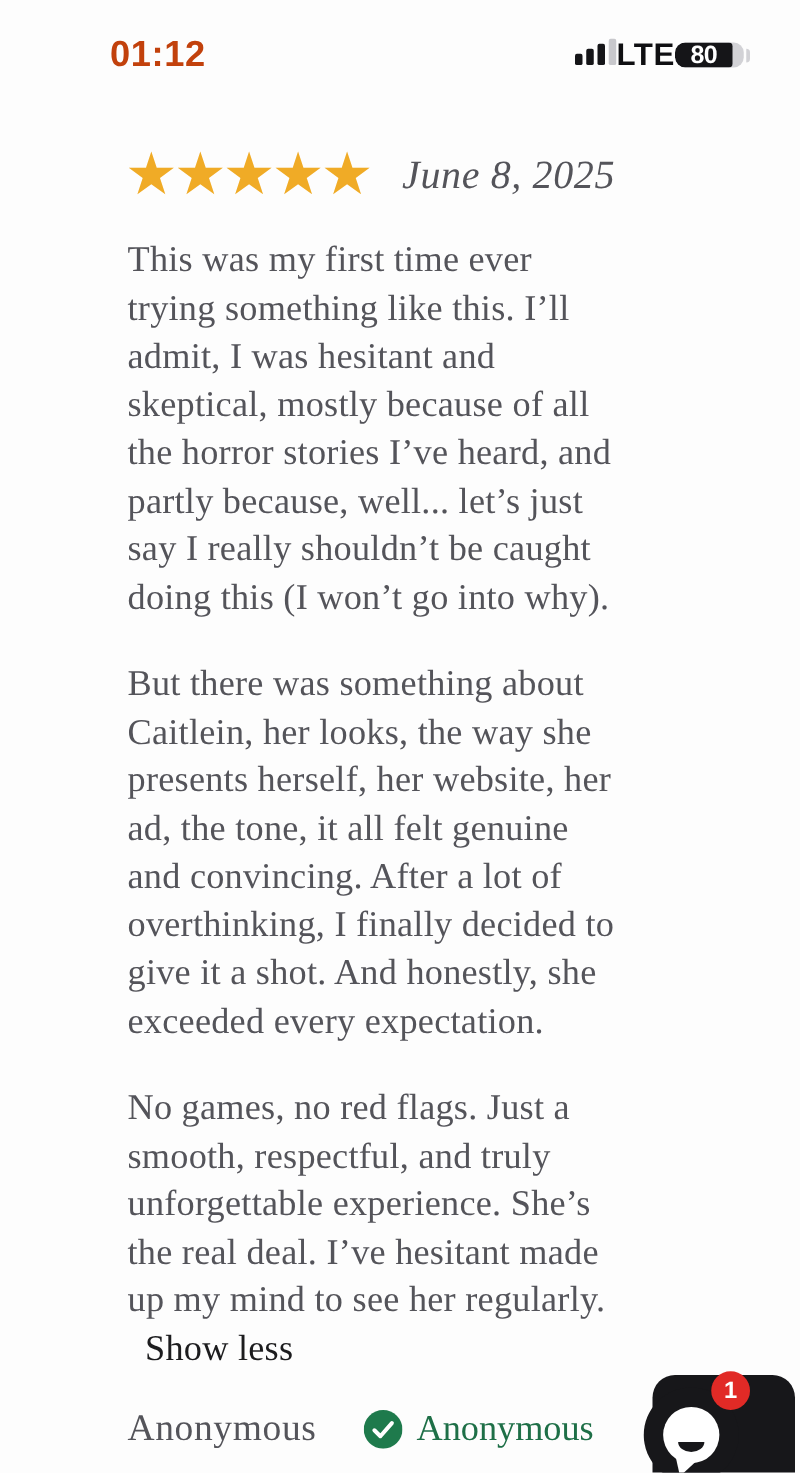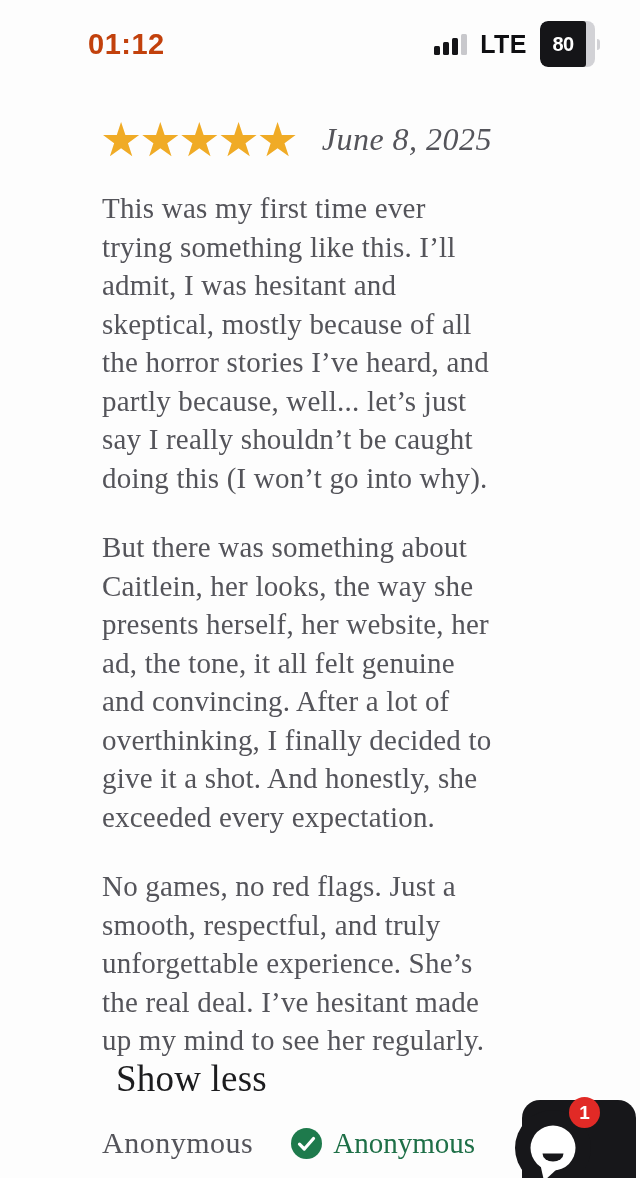--- a/index.html
+++ b/index.html
@@ -10,32 +10,32 @@
   }
   
   .status-bar{
     display:flex;justify-content:space-between;align-items:center;
     padding:26px 40px 0 88px;height:36px;
   }
   .time{
     font-family:"Liberation Sans", sans-serif;font-weight:700;
     font-size:29px;color:#c2410c;letter-spacing:.5px;
   }
-  .status-right{display:flex;align-items:center;gap:13px;}
+  .status-right{display:flex;}
   .signal{display:flex;align-items:flex-end;gap:3px;height:22px;}
   .signal span{width:6px;border-radius:1.5px;background:#151518;display:block;}
   .signal .b1{height:9px}.signal .b2{height:13px}.signal .b3{height:17px}
   .signal .b4{height:21px;background:#c8c8cc;}
   .lte{
     font-family:"Liberation Sans", sans-serif;font-size:25px;
     color:#0f0f12;font-weight:700;letter-spacing:.5px;
   }
   .battery-wrap{display:flex;align-items:center;gap:2px;}
   .battery{
-    position:relative;width:55px;height:46px;border-radius:8px;
+    position:relative;width:55px;height:20px;border-radius:8px;
     background:#d2d2d6;overflow:hidden;
   }
   .battery .fill{
     position:absolute;left:0;top:0;bottom:0;width:46px;
     background:#151518;border-radius:8px 3px 3px 8px;
     display:flex;align-items:center;justify-content:center;
   }
   .battery .pct{
     font-family:"Liberation Sans", sans-serif;font-weight:700;
     font-size:20px;color:#ffffff;letter-spacing:-0.5px;
@@ -55,21 +55,21 @@
     font-style:italic;font-size:32px;color:#54545a;letter-spacing:.5px;
   }
   .review-body{margin:26px 0 0 102px;}
   .para{margin:0 0 31px 0;}
   .para div{
     font-size:29px;line-height:38.5px;color:#54545a;
     white-space:nowrap;letter-spacing:.2px;
   }
   .para:last-of-type{margin-bottom:0;}
   .show-less{
-    display:inline-block;margin-left:116px;font-size:37px;
+    display:inline-block;margin-left:116px;font-size:29px;
     line-height:38.5px;color:#1c1c1e;letter-spacing:.2px;cursor:pointer;
   }
   .author-row{
     display:flex;align-items:center;margin:28px 0 0 102px;
   }
   .author-name{font-size:30px;color:#54545a;letter-spacing:.5px;}
   .verified{display:flex;align-items:center;gap:11px;margin-left:38px;}
   .verified-label{font-size:29px;color:#1e6f47;}
   
   .chat-widget{

